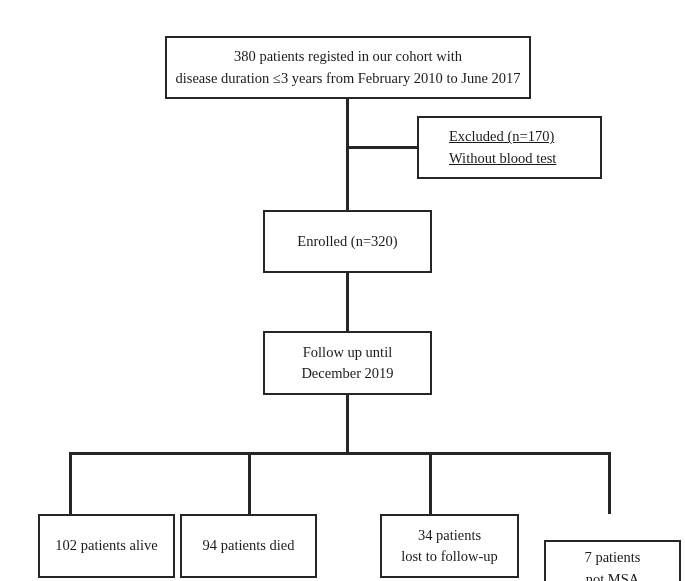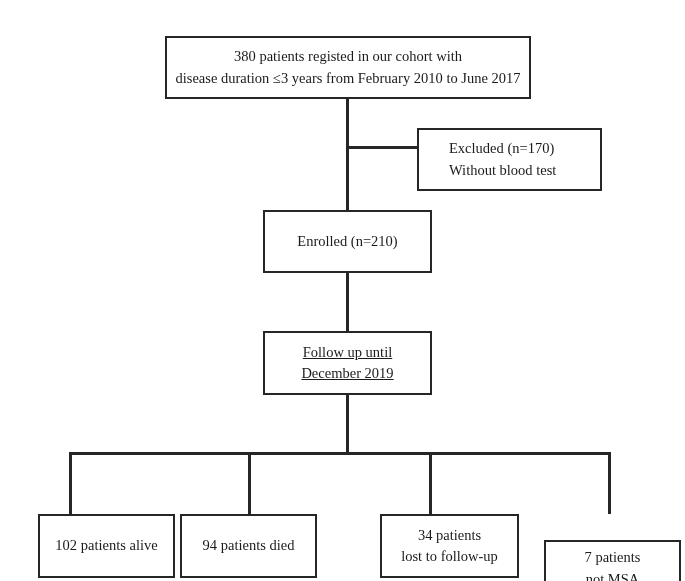--- a/index.html
+++ b/index.html
@@ -70,30 +70,30 @@
   <div class="conn v" style="left:69px; top:452px; height:62px;"></div>
   <div class="conn v" style="left:248px; top:452px; height:62px;"></div>
   <div class="conn v" style="left:429px; top:452px; height:62px;"></div>
   <div class="conn v" style="left:608px; top:452px; height:62px;"></div>
 
   <div class="node" style="left:165px; top:3px; width:366px; height:63px;margin-top:33px;">
     <span class="node-text">380 patients registed in our cohort  with
 disease duration ≤3 years from February 2010 to June 2017</span>
   </div>
 
-  <div class="node align-left" style="left:417px; top:128px; width:185px; height:63px;">
+  <div class="node align-left" style="left:417px; top:116px; width:185px; height:63px;text-decoration:underline;">
     <span class="node-text">Excluded (n=170)
 Without blood test</span>
   </div>
 
   <div class="node" style="left:263px; top:210px; width:169px; height:63px;">
-    <span class="node-text">Enrolled (n=210)</span>
+    <span class="node-text">Enrolled (n=320)</span>
   </div>
 
-  <div class="node" style="left:263px; top:331px; width:169px; height:64px;text-decoration:underline;">
+  <div class="node" style="left:263px; top:331px; width:169px; height:64px;">
     <span class="node-text">Follow up until
 December 2019</span>
   </div>
 
   <div class="node" style="left:2px; top:514px; width:137px; height:64px;margin-left:36px;">
     <span class="node-text">102 patients alive</span>
   </div>
 
   <div class="node" style="left:180px; top:514px; width:137px; height:64px;">
     <span class="node-text">94 patients died</span>

